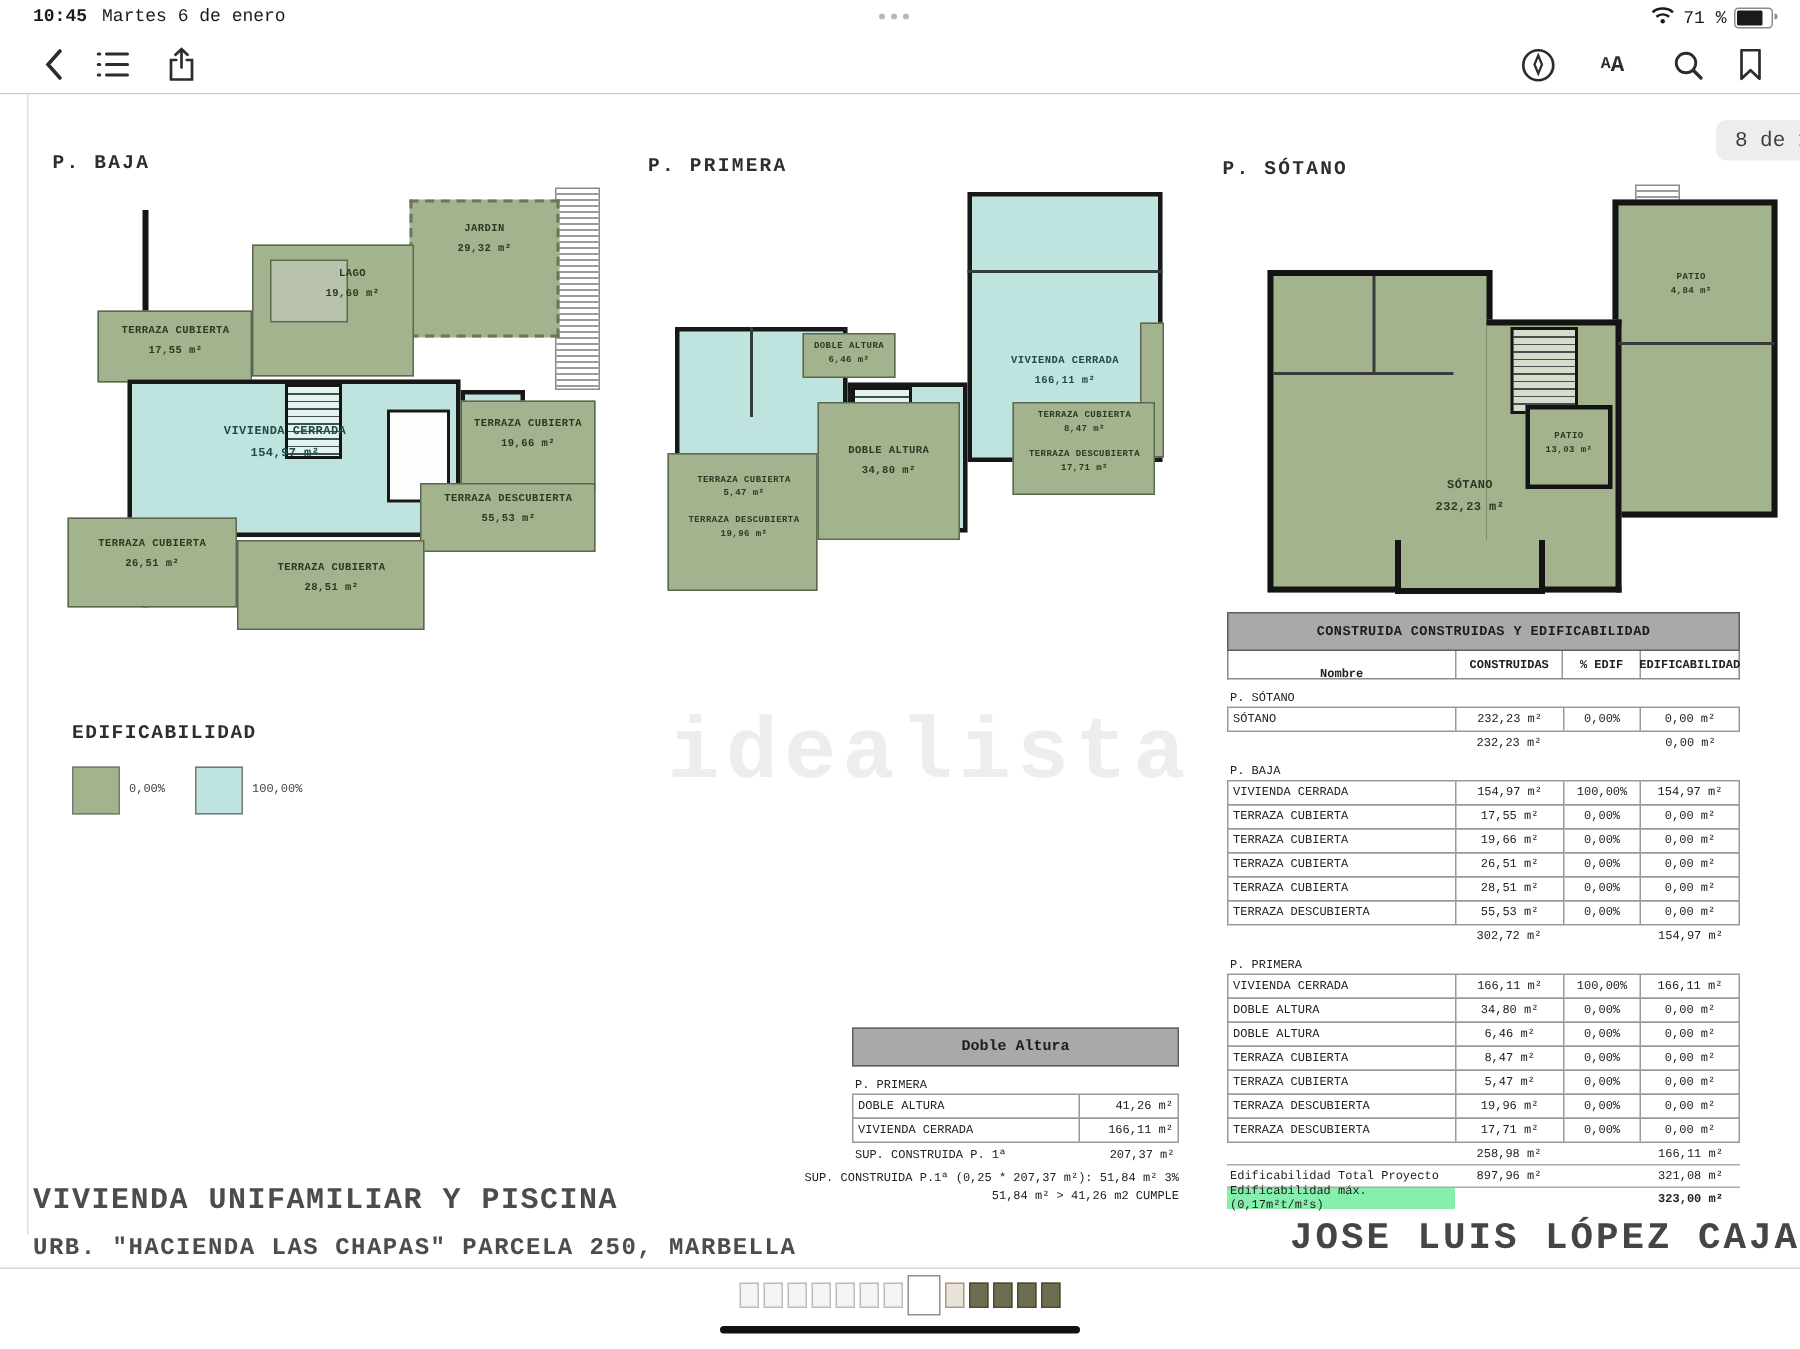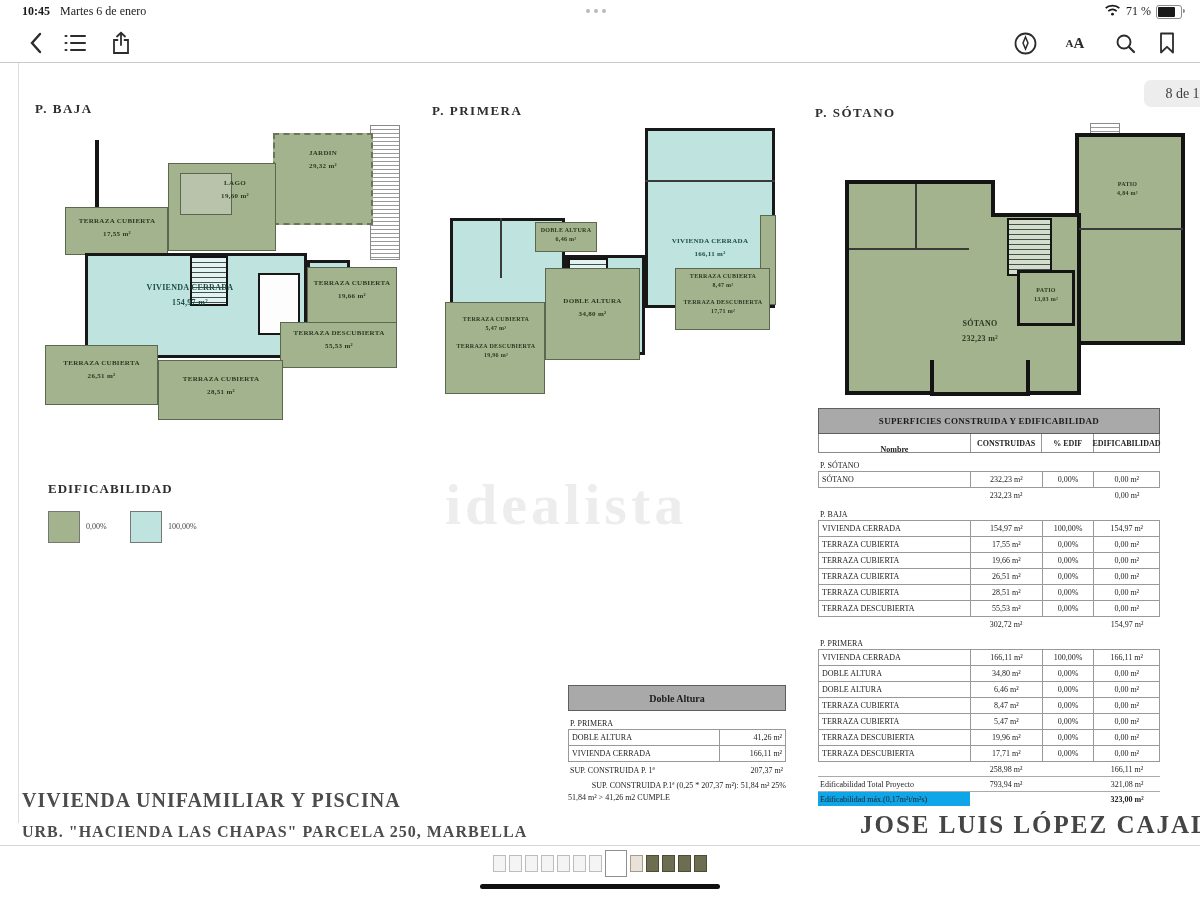--- a/index.html
+++ b/index.html
@@ -1,17 +1,17 @@
 <!DOCTYPE html>
 <html><head>
 <meta charset="utf-8">
 <style>
   html,body{margin:0;padding:0;background:#fff;}
   .screen{position:relative;width:1200px;height:899px;background:#fff;overflow:hidden;
-          font-family:Liberation Serif, serif;color:#111;}
+          font-family:Liberation Mono, monospace;color:#111;}
 
   
   .statusbar{position:absolute;left:0;top:0;width:1200px;height:22px;background:#fff;}
   .sb-left{position:absolute;left:22px;top:4px;font-size:12px;color:#1a1a1a;}
   .sb-left b{margin-right:10px;}
   .sb-dots{position:absolute;left:586px;top:9px;display:flex;gap:4px;}
   .sb-dots i{width:4px;height:4px;border-radius:50%;background:#b9b9b9;}
   .sb-right{position:absolute;right:18px;top:3px;display:flex;align-items:center;gap:5px;font-size:12px;color:#1a1a1a;}
   .batt{position:relative;width:24px;height:12px;border:1px solid #8a8a8a;border-radius:3px;}
   .batt i{position:absolute;left:1px;top:1px;bottom:1px;width:70%;background:#1a1a1a;border-radius:1px;}
@@ -62,42 +62,42 @@
   .dt-title{height:24px;background:#a9a9a9;border:1px solid #5f5f5f;display:flex;align-items:center;justify-content:center;
             font-weight:bold;font-size:10px;color:#1c1c1c;}
   .dt-section{margin-top:6px;height:13px;line-height:13px;padding-left:2px;}
   .dt-row{display:flex;border:1px solid #999;margin-top:-1px;height:15px;align-items:center;}
   .dt-l{flex:1;padding-left:3px;border-right:1px solid #999;height:100%;display:flex;align-items:center;}
   .dt-v{width:62px;text-align:right;padding-right:3px;}
   .dt-sum{display:flex;height:16px;align-items:center;}
   .dt-sum .l{flex:1;padding-left:2px;}
   .dt-sum .v{width:62px;text-align:right;padding-right:3px;}
   .dt-check1{margin-top:3px;white-space:nowrap;text-align:right;width:218px;direction:rtl;}
-  .dt-check2{margin-top:3px;text-align:left;}
+  .dt-check2{margin-top:3px;text-align:right;}
 
   
   .mtable{position:absolute;left:818px;top:345px;width:342px;font-size:8px;color:#222;}
   .mt-title{height:24px;background:#a9a9a9;border:1px solid #5f5f5f;display:flex;align-items:center;justify-content:center;
             font-weight:bold;font-size:9px;letter-spacing:.3px;color:#1c1c1c;}
   .mt-head{display:flex;border:1px solid #8a8a8a;border-top:none;height:18px;font-weight:bold;align-items:center;}
   .mc{box-sizing:border-box;height:100%;display:flex;align-items:center;justify-content:center;}
   .c0{width:152px;}
   .c1{width:72px;border-left:1px solid #999;}
   .c2{width:52px;border-left:1px solid #999;}
   .c3{width:66px;border-left:1px solid #999;}
   .mt-head .c0{justify-content:center;margin-top:12px;}
   .mt-section{margin-top:6px;height:13px;line-height:13px;padding-left:2px;}
   .mt-row{display:flex;border:1px solid #999;margin-top:-1px;height:15px;}
   .mt-row .c0{justify-content:flex-start;padding-left:3px;}
   .mt-subtotal{display:flex;height:14px;}
   .mt-subtotal .c1,.mt-subtotal .c2,.mt-subtotal .c3{border-left:none;}
   .mt-total{display:flex;height:14px;border-top:1px solid #aaa;}
   .mt-total .c0{justify-content:flex-start;padding-left:2px;}
   .mt-total .c1,.mt-total .c2,.mt-total .c3{border-left:none;}
-  .mt-total-max .c0 {background:#0ea5e9;}
+  .mt-total-max .c0 {background:#86efac;}
   .mt-total-max .c3 {font-weight:bold;}
 
   
   .proj-title{position:absolute;left:22px;top:726px;font-size:20px;font-weight:bold;color:#4c4c4c;letter-spacing:1px;}
   .proj-sub-clip{position:absolute;left:22px;top:760px;height:17px;overflow:hidden;}
   .proj-sub{font-size:16px;font-weight:bold;color:#4c4c4c;letter-spacing:1px;white-space:nowrap;}
   .architect-clip{position:absolute;left:860px;top:748px;height:30px;overflow:hidden;}
   .architect{font-size:25px;font-weight:bold;color:#454545;letter-spacing:2px;white-space:nowrap;}
 
   
@@ -329,26 +329,26 @@
           </div>
           <div class="dt-row">
             <div class="dt-l">VIVIENDA CERRADA</div>
             <div class="dt-v">166,11 m²</div>
           </div>
         </div>
       <div class="dt-sum">
         <span class="l">SUP. CONSTRUIDA P. 1ª</span>
         <span class="v">207,37 m²</span>
       </div>
-      <div class="dt-check1">25% SUP. CONSTRUIDA P.1ª (0,25 * 207,37 m²):  51,84 m²</div>
+      <div class="dt-check1">3% SUP. CONSTRUIDA P.1ª (0,25 * 207,37 m²):  51,84 m²</div>
       <div class="dt-check2">51,84 m²  &gt;  41,26 m2  CUMPLE</div>
     </div>
 
     <div class="mtable">
-      <div class="mt-title">SUPERFICIES CONSTRUIDA Y EDIFICABILIDAD</div>
+      <div class="mt-title">CONSTRUIDA CONSTRUIDAS Y EDIFICABILIDAD</div>
       <div class="mt-head">
         <span class="mc c0">Nombre</span>
         <span class="mc c1">CONSTRUIDAS</span>
         <span class="mc c2">% EDIF</span>
         <span class="mc c3">EDIFICABILIDAD</span>
       </div>
       <div>
           <div class="mt-section">P. SÓTANO</div>
           <div class="mt-row">
             <div class="mc c0">SÓTANO</div>
@@ -449,21 +449,21 @@
             <div class="mc c3">0,00 m²</div>
           </div>
           <div class="mt-subtotal">
             <div class="mc c0"></div>
             <div class="mc c1">258,98 m²</div>
             <div class="mc c2"></div>
             <div class="mc c3">166,11 m²</div>
           </div>
           <div class="mt-total">
             <div class="mc c0">Edificabilidad Total Proyecto</div>
-            <div class="mc c1">793,94 m²</div>
+            <div class="mc c1">897,96 m²</div>
             <div class="mc c2"></div>
             <div class="mc c3">321,08 m²</div>
           </div>
           <div class="mt-total mt-total-max">
             <div class="mc c0">Edificabilidad máx.(0,17m²t/m²s)</div>
             <div class="mc c1"></div>
             <div class="mc c2"></div>
             <div class="mc c3">323,00 m²</div>
           </div>
         </div>

